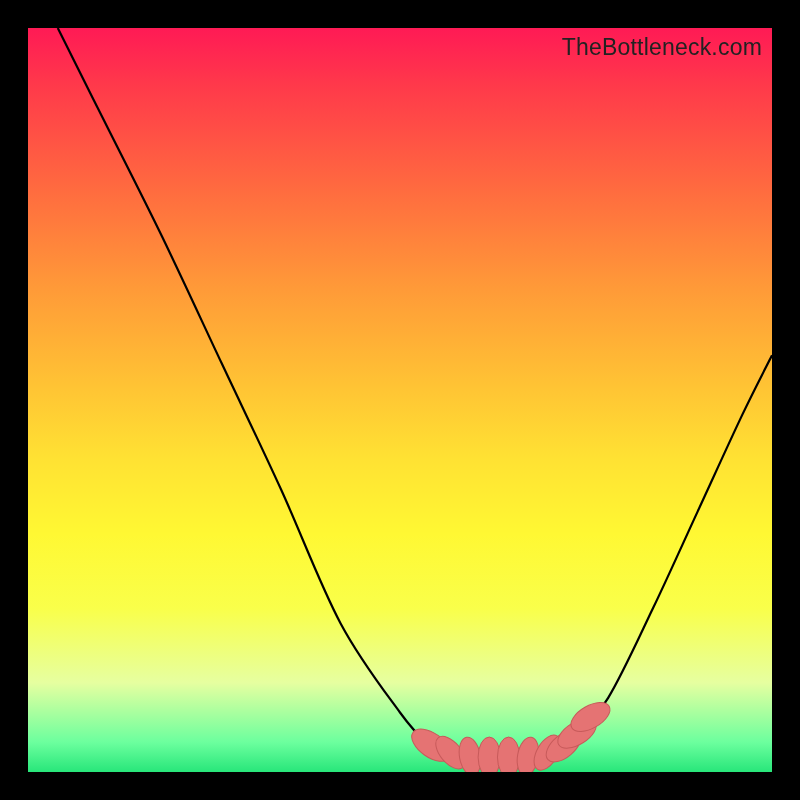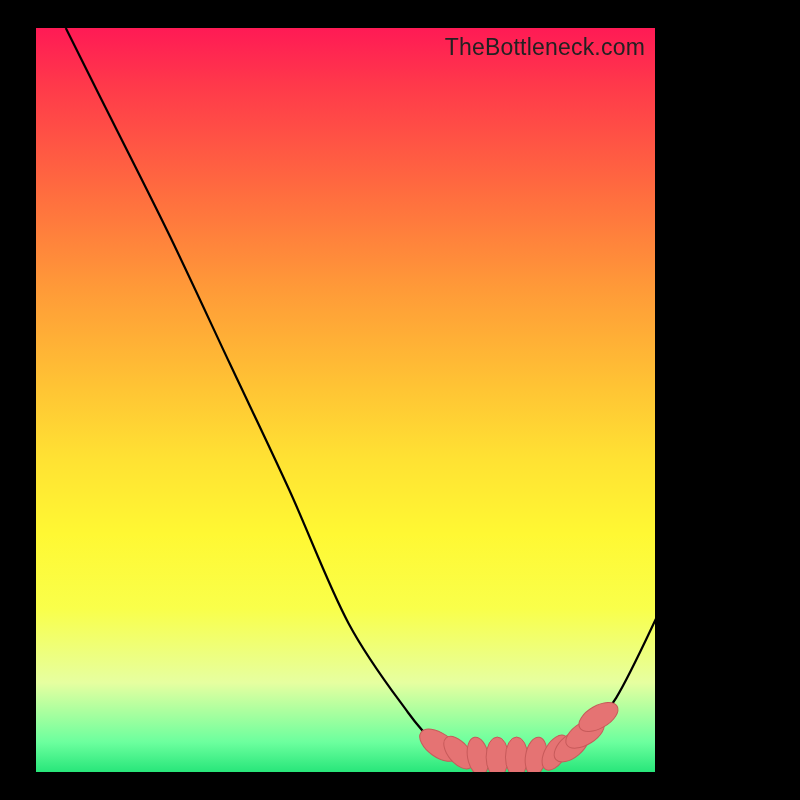--- a/index.html
+++ b/index.html
@@ -3,35 +3,34 @@
 <meta charset="utf-8">
 <style>
   * { margin: 0; padding: 0; box-sizing: border-box; }
   html, body { width: 800px; height: 800px; overflow: hidden; }
   body { background: #000; position: relative; font-family: Arial, sans-serif; }
 
   .frame {
     position: absolute;
     left: 28px;
     top: 28px;
-    width: 619px;
+    width: 744px;
     height: 744px;
     background: linear-gradient(to bottom,
       #ff1a55 0%,
       #ff3a4a 8%,
       #ff6c3f 22%,
       #ff9a38 35%,
       #ffc334 48%,
       #ffe233 58%,
       #fff833 68%,
       #f9ff4a 78%,
       #e6ffa0 88%,
       #6cff9e 96%,
       #28e67a 100%);
-    margin-left: 8px;
   }
 
   .watermark {
     position: absolute;
     top: 6px;
     right: 10px;
     color: #222;
     font-size: 23px;
     font-weight: 500;
     letter-spacing: 0.2px;

